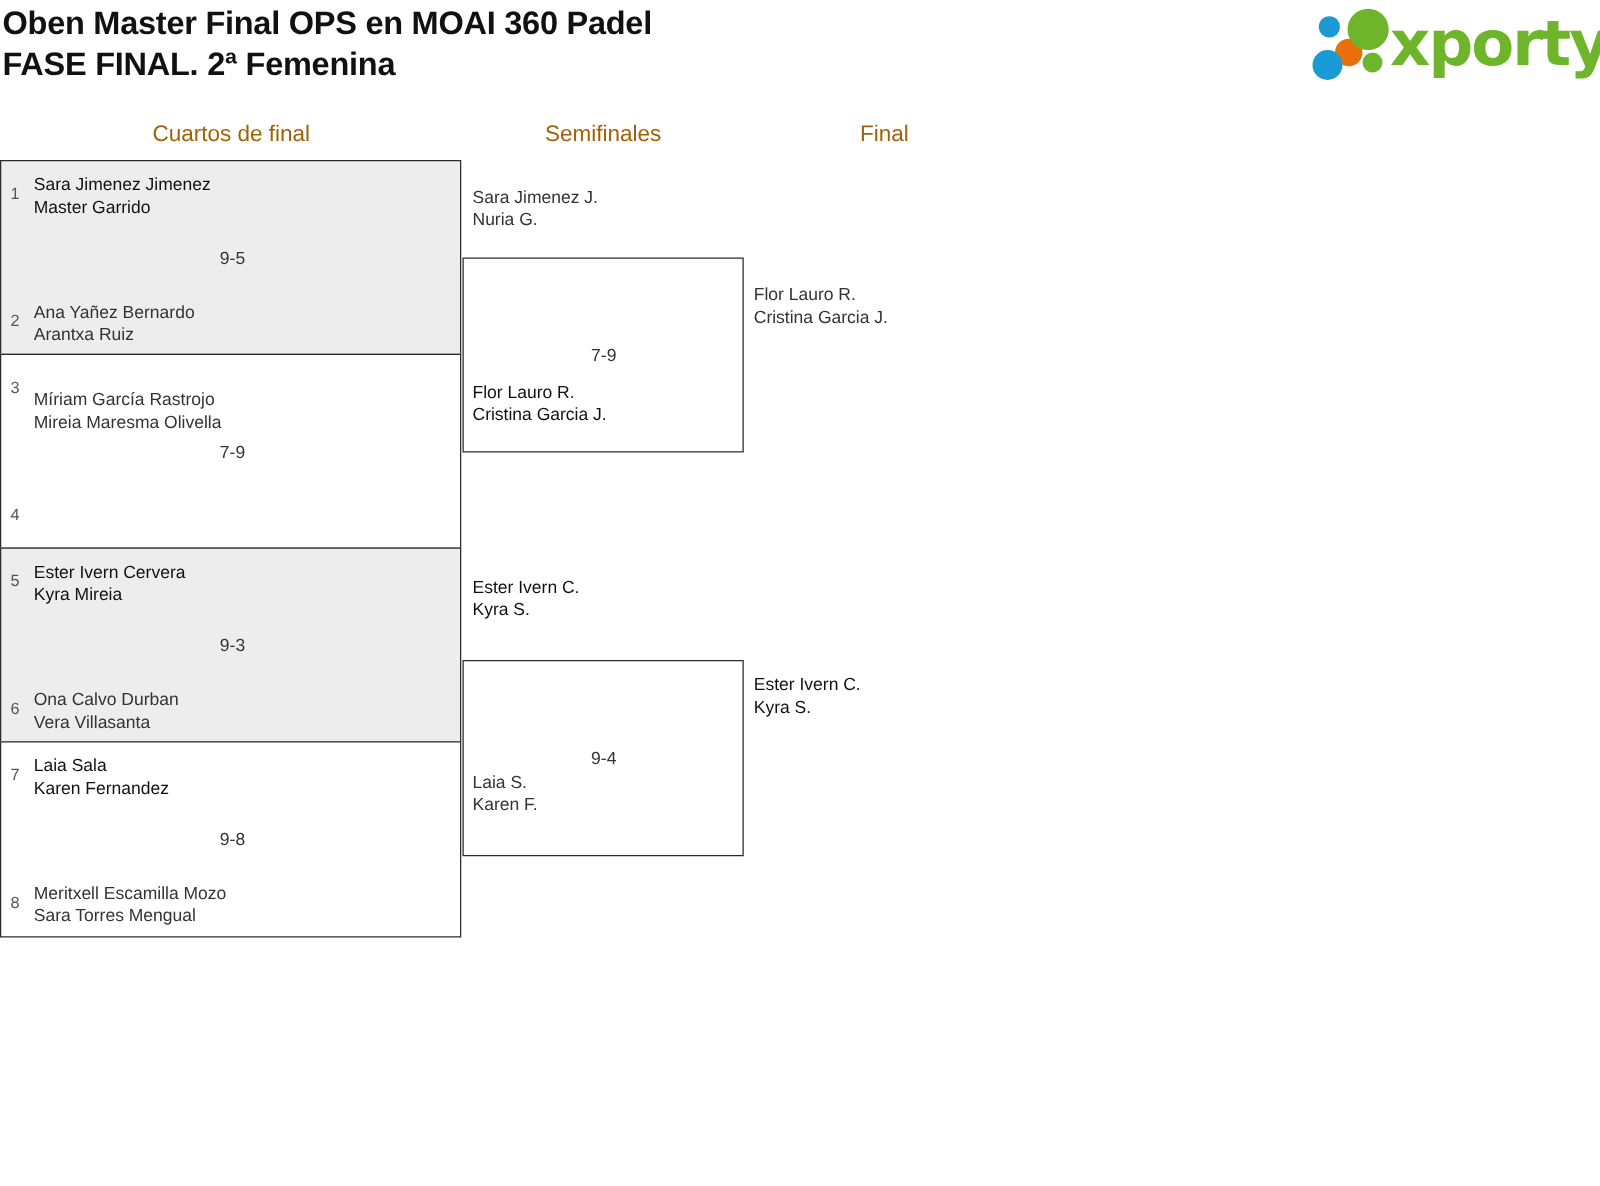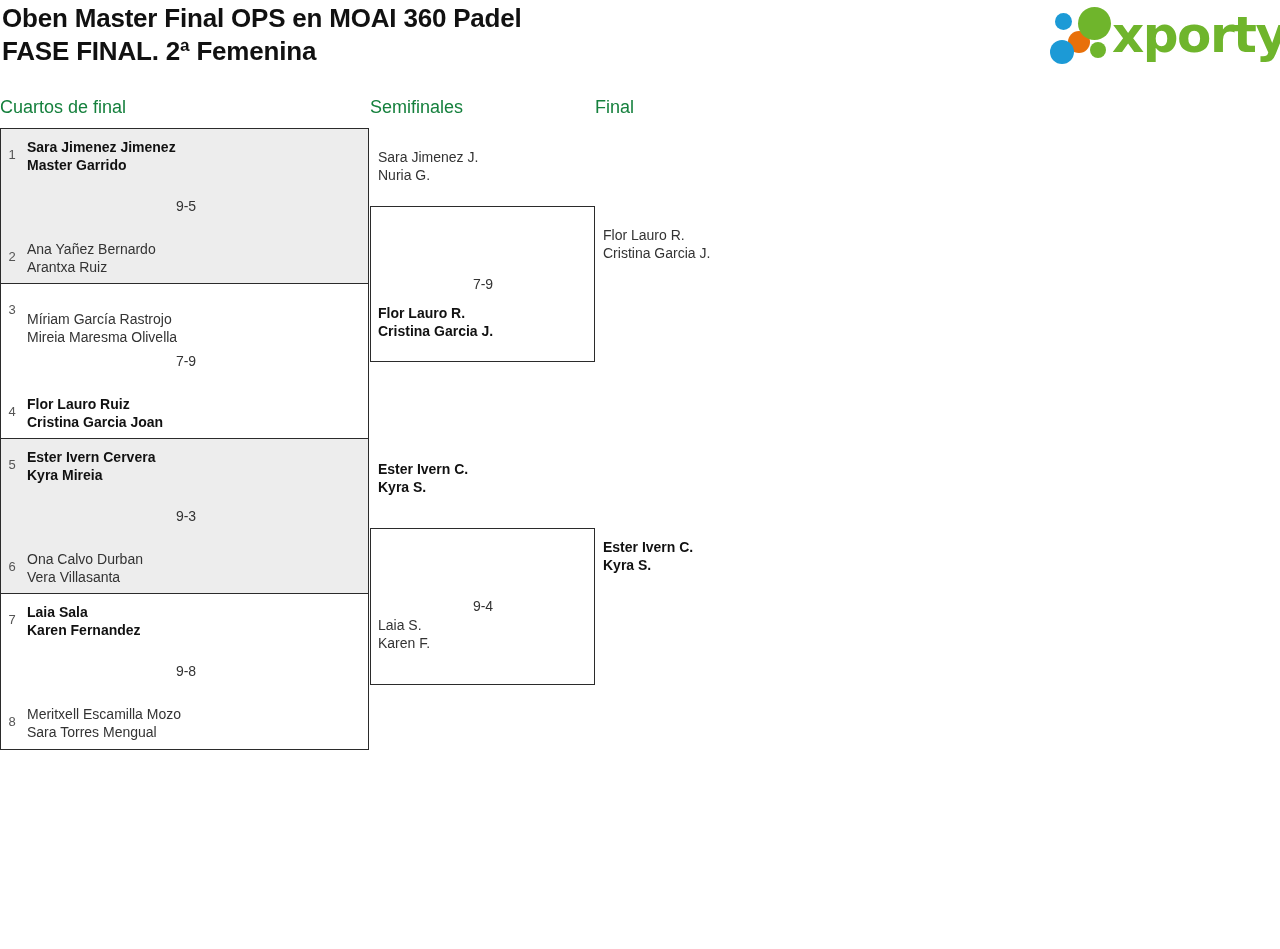--- a/index.html
+++ b/index.html
@@ -69,21 +69,22 @@
     letter-spacing: -1.5px;
     color: #6fb52c;
     font-family: "DejaVu Sans", "Liberation Sans", sans-serif;
   }
 
   
   .round-heading {
     position: absolute;
     font-size: 18px;
     line-height: 22px;
-    color: #15803d;
+    color: #a16207;
+    text-align: center;
     white-space: nowrap;
   }
   #head-qf { left: 0px;   top: 96px; width: 370px; }
   #head-sf { left: 370px; top: 96px; width: 225px; }
   #head-f  { left: 595px; top: 96px; width: 225px; }
 
   
   #bracket {
     position: absolute;
     left: 0;
@@ -115,21 +116,21 @@
 
   
   .team {
     position: absolute;
     line-height: 18px;
     font-size: 14px;
     color: #333333;
     white-space: nowrap;
   }
   .team.winner {
-    font-weight: bold;
+    font-weight: normal;
     color: #111111;
   }
   .team .nm { display: block; }
 
   .seed {
     position: absolute;
     font-size: 13px;
     color: #555555;
     width: 22px;
     text-align: center;
@@ -186,24 +187,20 @@
   </div>
 
   <div class="qf-box plain" style="top:155px; height:156px;">
     <span class="seed" style="left:0px; top:18px;">3</span>
     <span class="team" style="left:26px; top:26px;">
       <span class="nm">Míriam García Rastrojo</span>
       <span class="nm">Mireia Maresma Olivella</span>
     </span>
     <span class="score" style="left:120px; top:69px; width:130px;">7-9</span>
     <span class="seed" style="left:0px; top:120px;">4</span>
-    <span class="team winner" style="left:26px; top:111px;">
-      <span class="nm">Flor Lauro Ruiz</span>
-      <span class="nm">Cristina Garcia Joan</span>
-    </span>
   </div>
 
   <div class="qf-box shaded" style="top:310px; height:156px;">
     <span class="seed" style="left:0px; top:18px;">5</span>
     <span class="team winner" style="left:26px; top:9px;">
       <span class="nm">Ester Ivern Cervera</span>
       <span class="nm">Kyra Mireia</span>
     </span>
     <span class="score" style="left:120px; top:69px; width:130px;">9-3</span>
     <span class="seed" style="left:0px; top:120px;">6</span>

